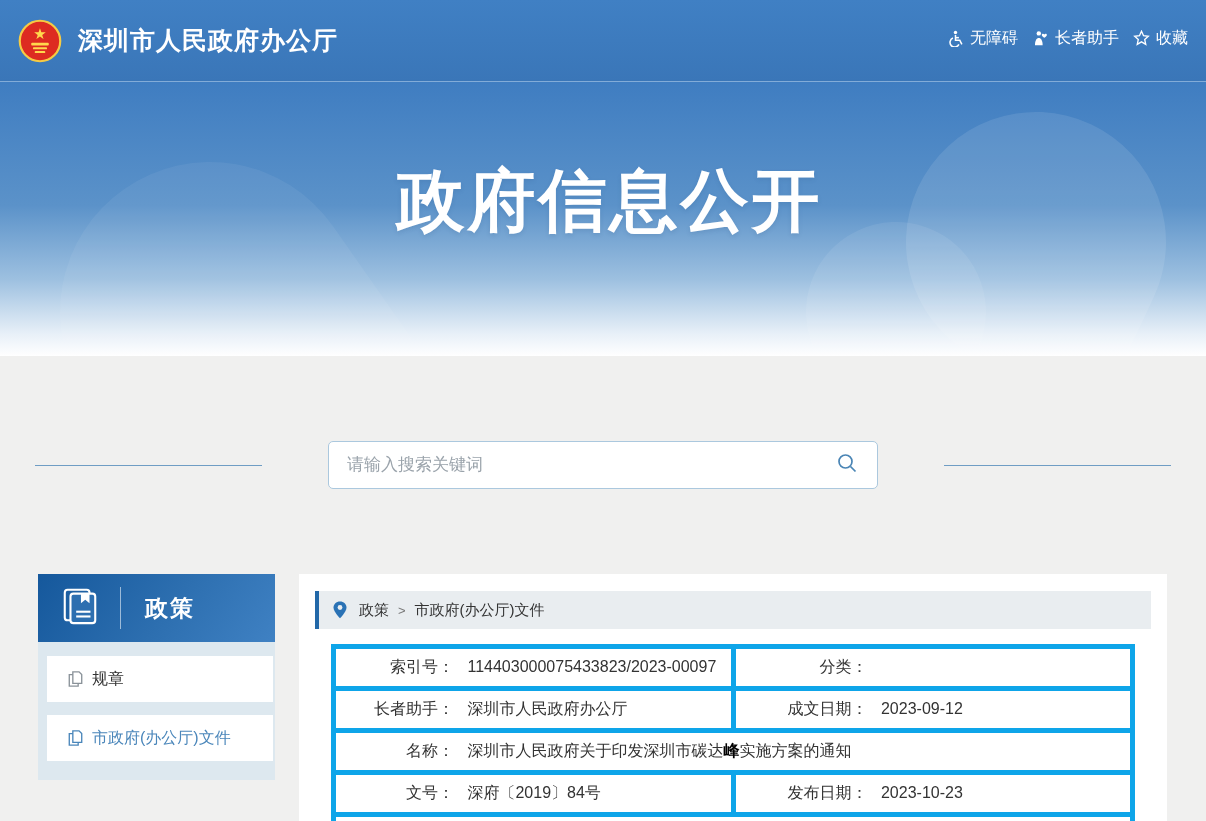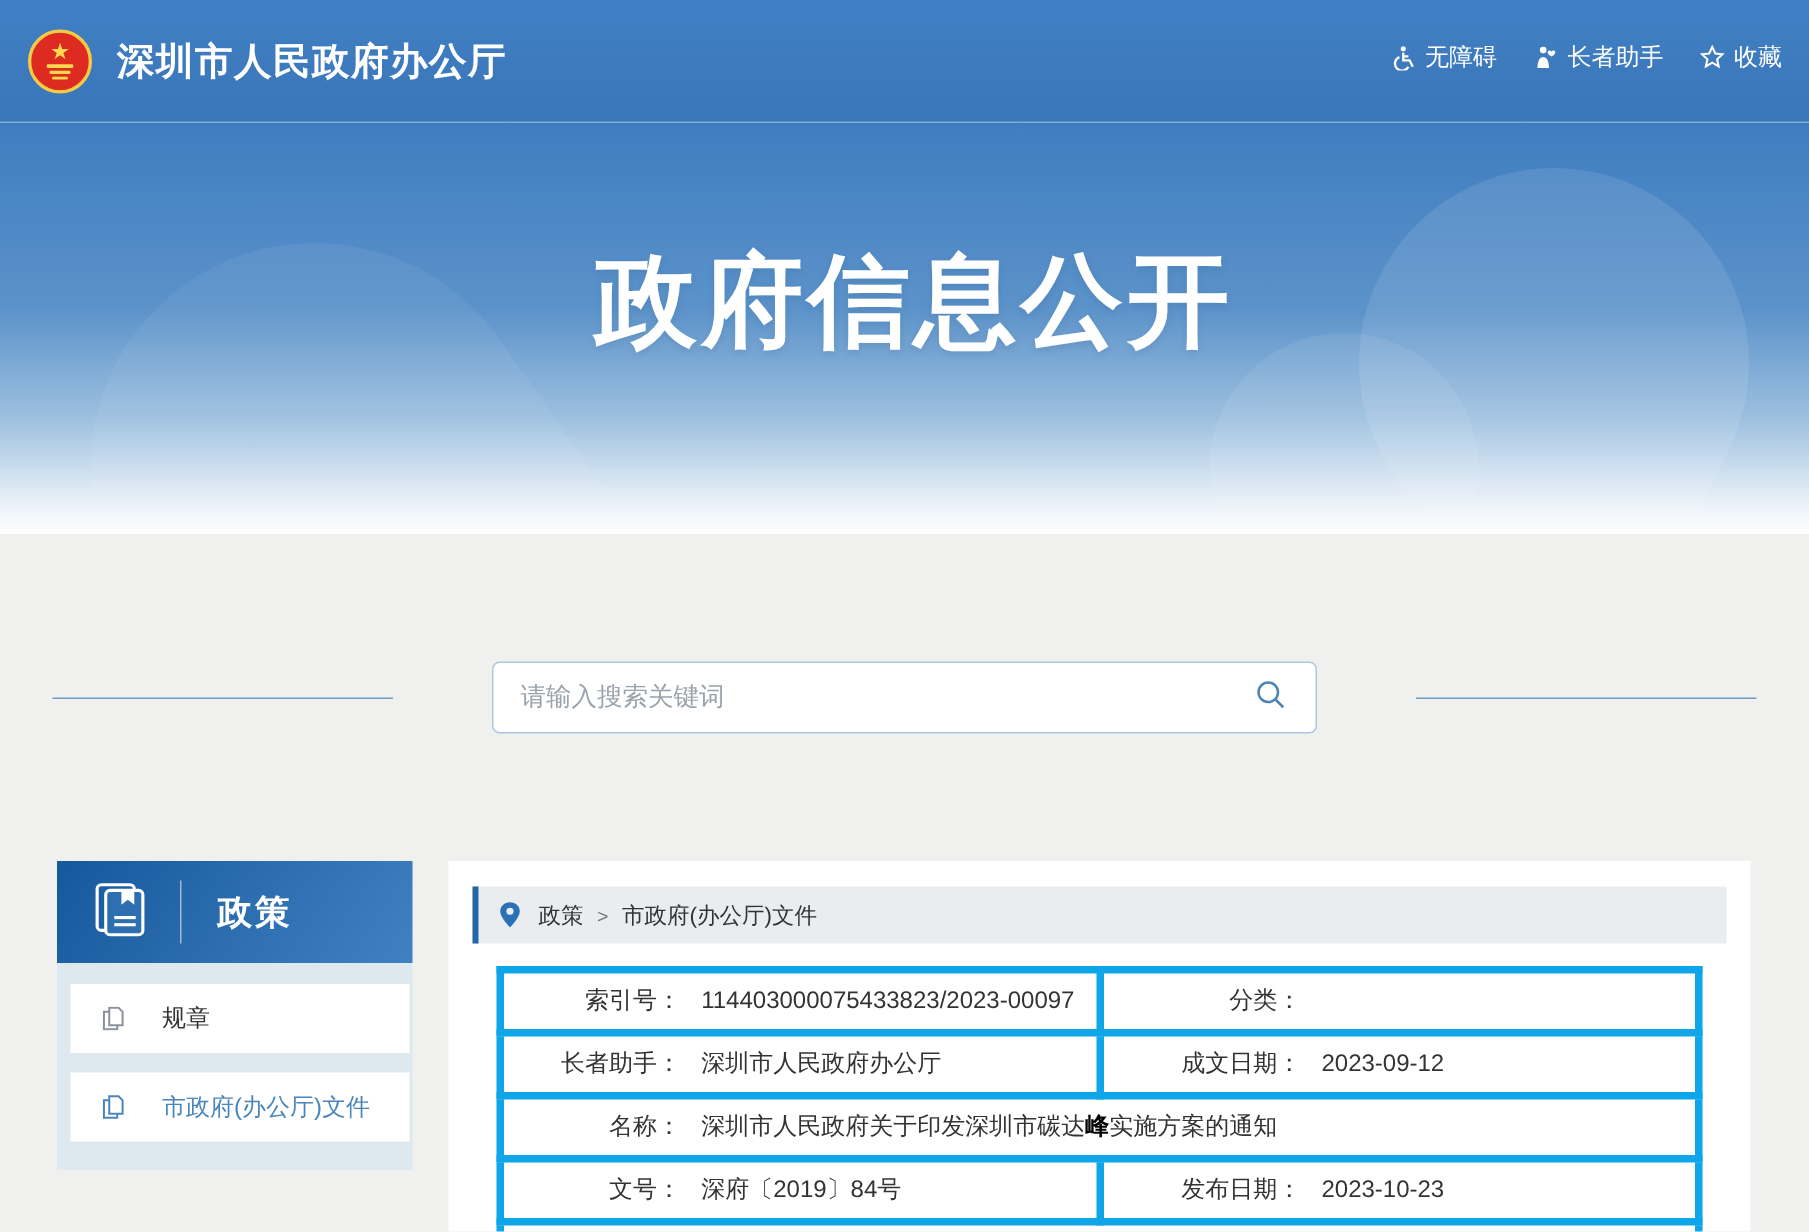--- a/index.html
+++ b/index.html
@@ -5,21 +5,21 @@
   * { margin:0; padding:0; box-sizing:border-box; }
   html,body { width:1206px; height:821px; overflow:hidden;
     font-family:"Liberation Sans","DejaVu Sans",sans-serif; background:#f0f0ef; }
 
   
   .top-bar { position:relative; height:82px; background:linear-gradient(180deg,#4080c4,#3a76b8);
     display:flex; align-items:center; padding:0 18px;
     border-bottom:1px solid rgba(255,255,255,.35); }
   .emblem { width:44px; height:44px; flex:0 0 auto; }
   .site-title { color:#fff; font-size:25px; font-weight:bold; margin-left:16px; letter-spacing:1px; }
-  .top-links { position:absolute; right:18px; top:28px; display:flex; gap:24px;align-items:center; }
+  .top-links { position:absolute; right:18px; top:28px; display:flex; gap:14px;align-items:center; }
   .top-link { display:flex; align-items:center; gap:6px; color:#fff; font-size:16px; cursor:pointer; }
   .top-link svg { display:block; }
 
   
   .banner { position:relative; height:274px; overflow:hidden;
     background:linear-gradient(180deg,#3f7dc1 0%,#5b92c9 45%,#9dc0e0 72%,#e8f0f8 92%,#ffffff 100%); }
   .banner-title { text-align:center; padding-top:74px; font-size:68px; font-weight:bold;
     color:#fff; letter-spacing:3px; position:relative; z-index:2;
     text-shadow:0 2px 4px rgba(40,80,130,.15);margin-left:13px; }
   .flower { position:absolute; border-radius:50% 50% 0 50%; background:rgba(255,255,255,.10); z-index:1; }
@@ -41,21 +41,21 @@
   .main-wrap { display:flex; margin-top:85px; align-items:flex-start; }
 
   
   .sidebar { margin-left:38px; width:237px; flex:0 0 auto; }
   .side-header { height:68px; background:linear-gradient(125deg,#15589c 0%,#2d6fb0 55%,#3f81c3 100%);
     display:flex; align-items:center; padding-left:22px; }
   .side-divider { width:1px; height:42px; background:rgba(255,255,255,.55); margin:0 24px 0 20px; }
   .side-title { color:#fff; font-size:23px; font-weight:bold; letter-spacing:2px; }
   .side-list { background:#dde8ef; padding:14px 2px 6px 9px; min-height:111px; }
   .side-item { height:46px; background:#fff; margin-bottom:13px; display:flex; align-items:center;
-    padding-left:21px; gap:25px; font-size:16px; color:#333; cursor:pointer; }
+    padding-left:21px; gap:9px; font-size:16px; color:#333; cursor:pointer; }
   .side-item.active { color:#4a86ba; }
   .side-item svg { flex:0 0 auto; }
 
   
   .main-panel { background:#fff; width:868px; margin-left:24px; padding:17px 16px 40px 16px; }
   .breadcrumb { height:38px; background:#e9edf0; border-left:4px solid #2268a8;
     display:flex; align-items:center; padding-left:14px; font-size:15px; color:#333; }
   .breadcrumb .pin { margin-right:12px; display:flex; }
   .crumb { cursor:pointer; }
   .crumb-sep { color:#777; margin:0 9px; font-size:13px; }

